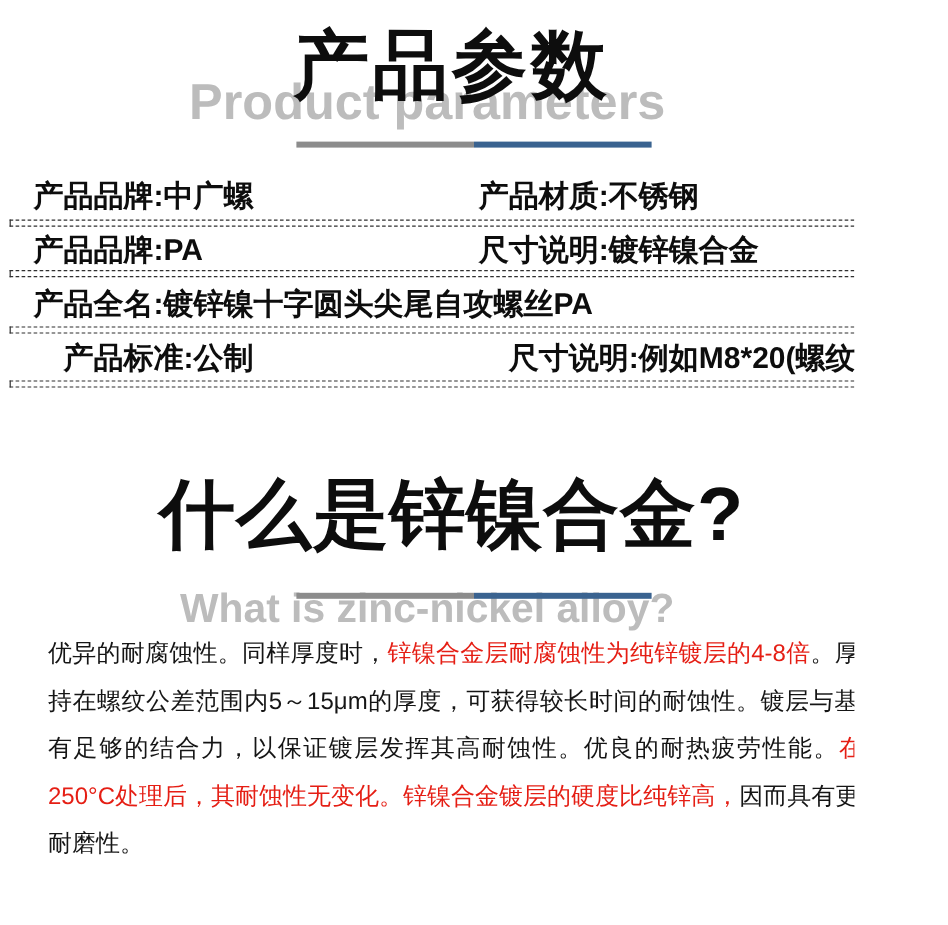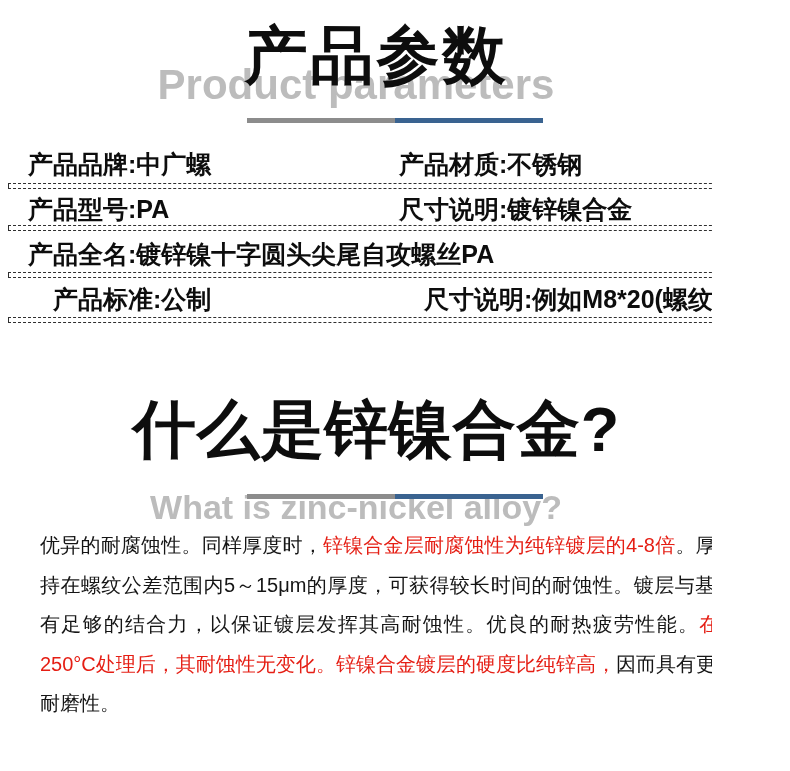--- a/index.html
+++ b/index.html
@@ -69,21 +69,21 @@
 <div class="page">
 
   <div class="watermark wm1">Product parameters</div>
   <div class="big-title title1">产品参数</div>
   <div class="underline-bar bar1"></div>
 
   <div class="cell c-right r1">产品材质:不锈钢</div>
   <div class="cell c-left r1">产品品牌:中广螺</div>
   <div class="dashed-divider d1"></div>
 
-  <div class="cell c-left r2">产品型号:PA</div>
+  <div class="cell c-left r2">产品品牌:PA</div>
   <div class="cell c-right r2">尺寸说明:镀锌镍合金</div>
   <div class="dashed-divider d2"></div>
 
   <div class="cell c-left r3">产品全名:镀锌镍十字圆头尖尾自攻螺丝PA</div>
   <div class="dashed-divider d3"></div>
 
   <div class="cell c-left r4">产品标准:公制</div>
   <div class="cell c-right r4">尺寸说明:例如M8*20(螺纹直径*长度)</div>
   <div class="dashed-divider d4"></div>
 

